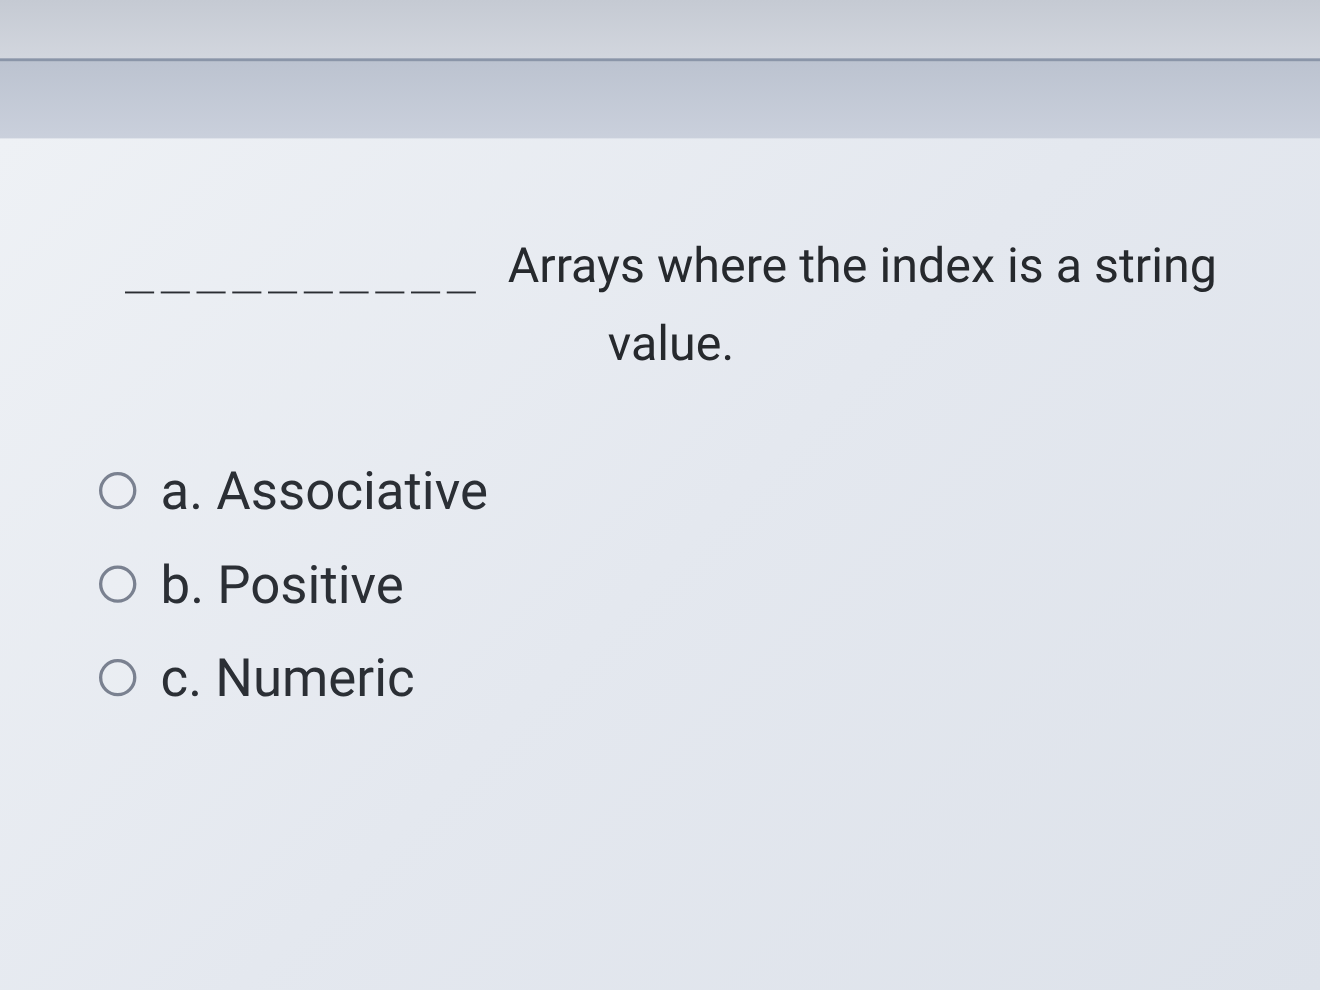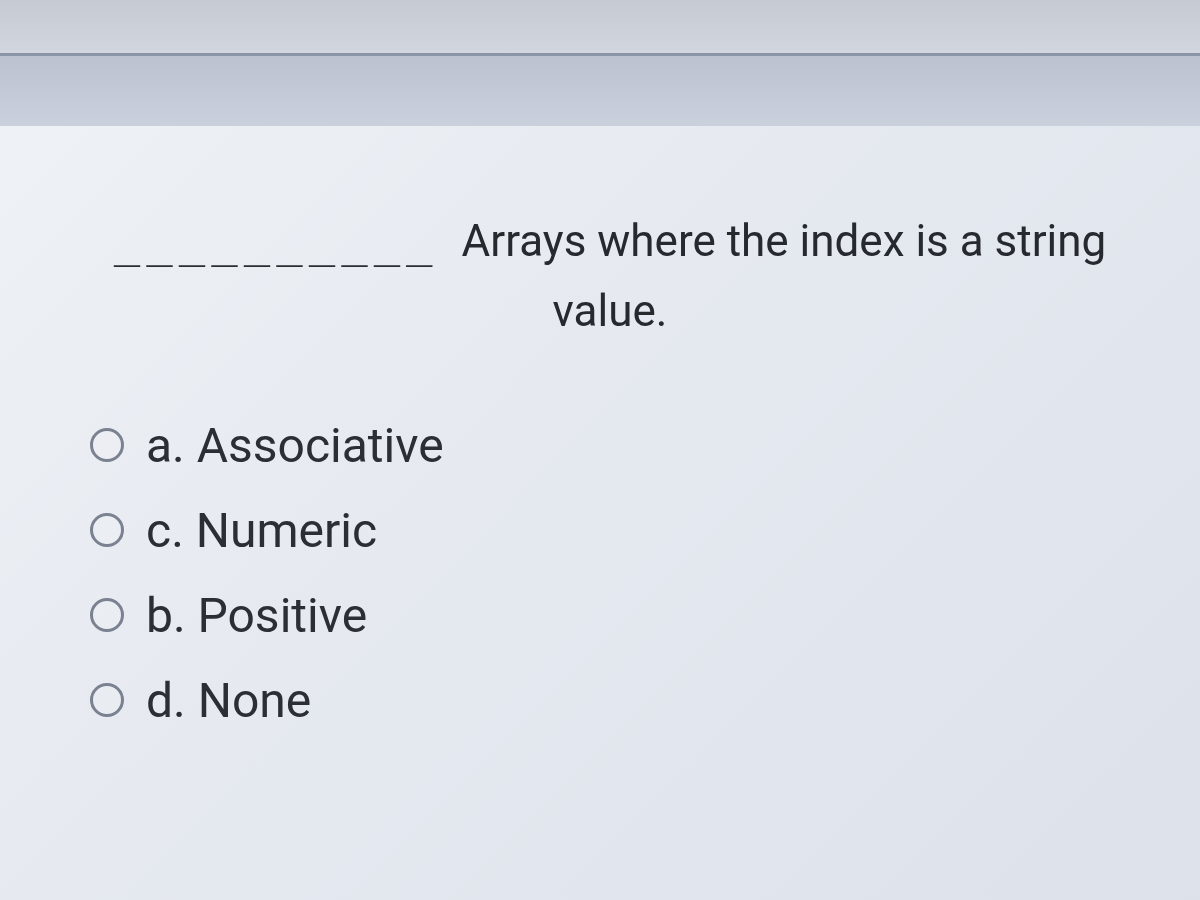--- a/index.html
+++ b/index.html
@@ -93,32 +93,25 @@
     <label class="option-row">
       <span class="radio-circle"></span>
       <span class="option-label">
         <span>a.</span>
         <span>Associative</span>
       </span>
     </label>
     <label class="option-row">
       <span class="radio-circle"></span>
       <span class="option-label">
-        <span>c.</span>
-        <span>Numeric</span>
-      </span>
-    </label>
-    <label class="option-row">
-      <span class="radio-circle"></span>
-      <span class="option-label">
         <span>b.</span>
         <span>Positive</span>
       </span>
     </label>
     <label class="option-row">
       <span class="radio-circle"></span>
       <span class="option-label">
-        <span>d.</span>
-        <span>None</span>
+        <span>c.</span>
+        <span>Numeric</span>
       </span>
     </label>
   </div>
 </div>
 
 </body></html>

